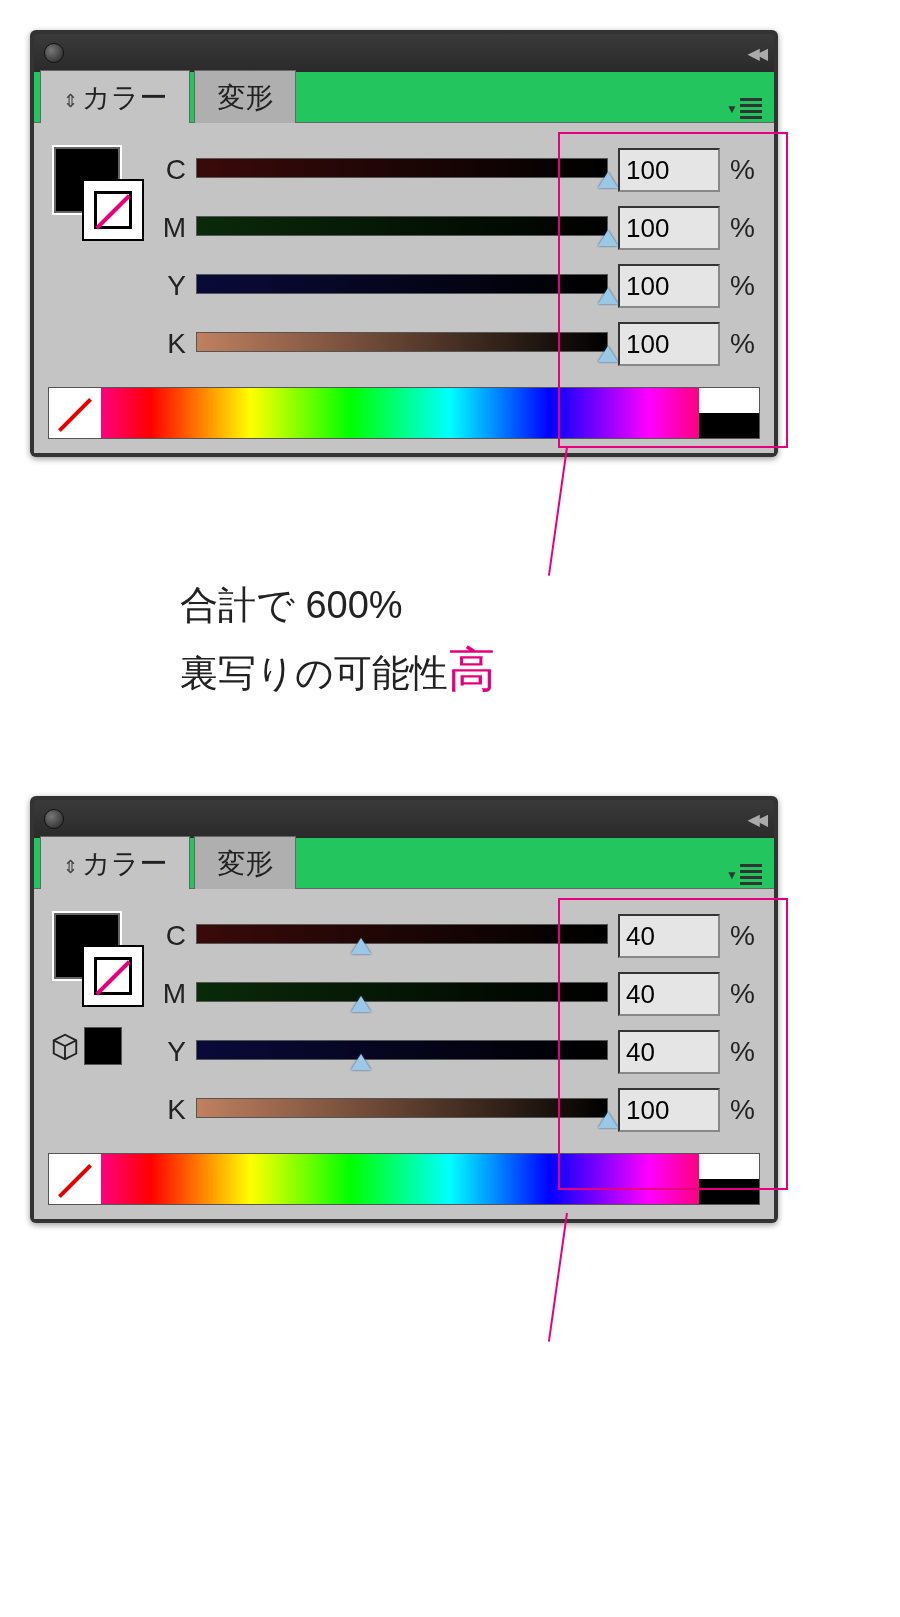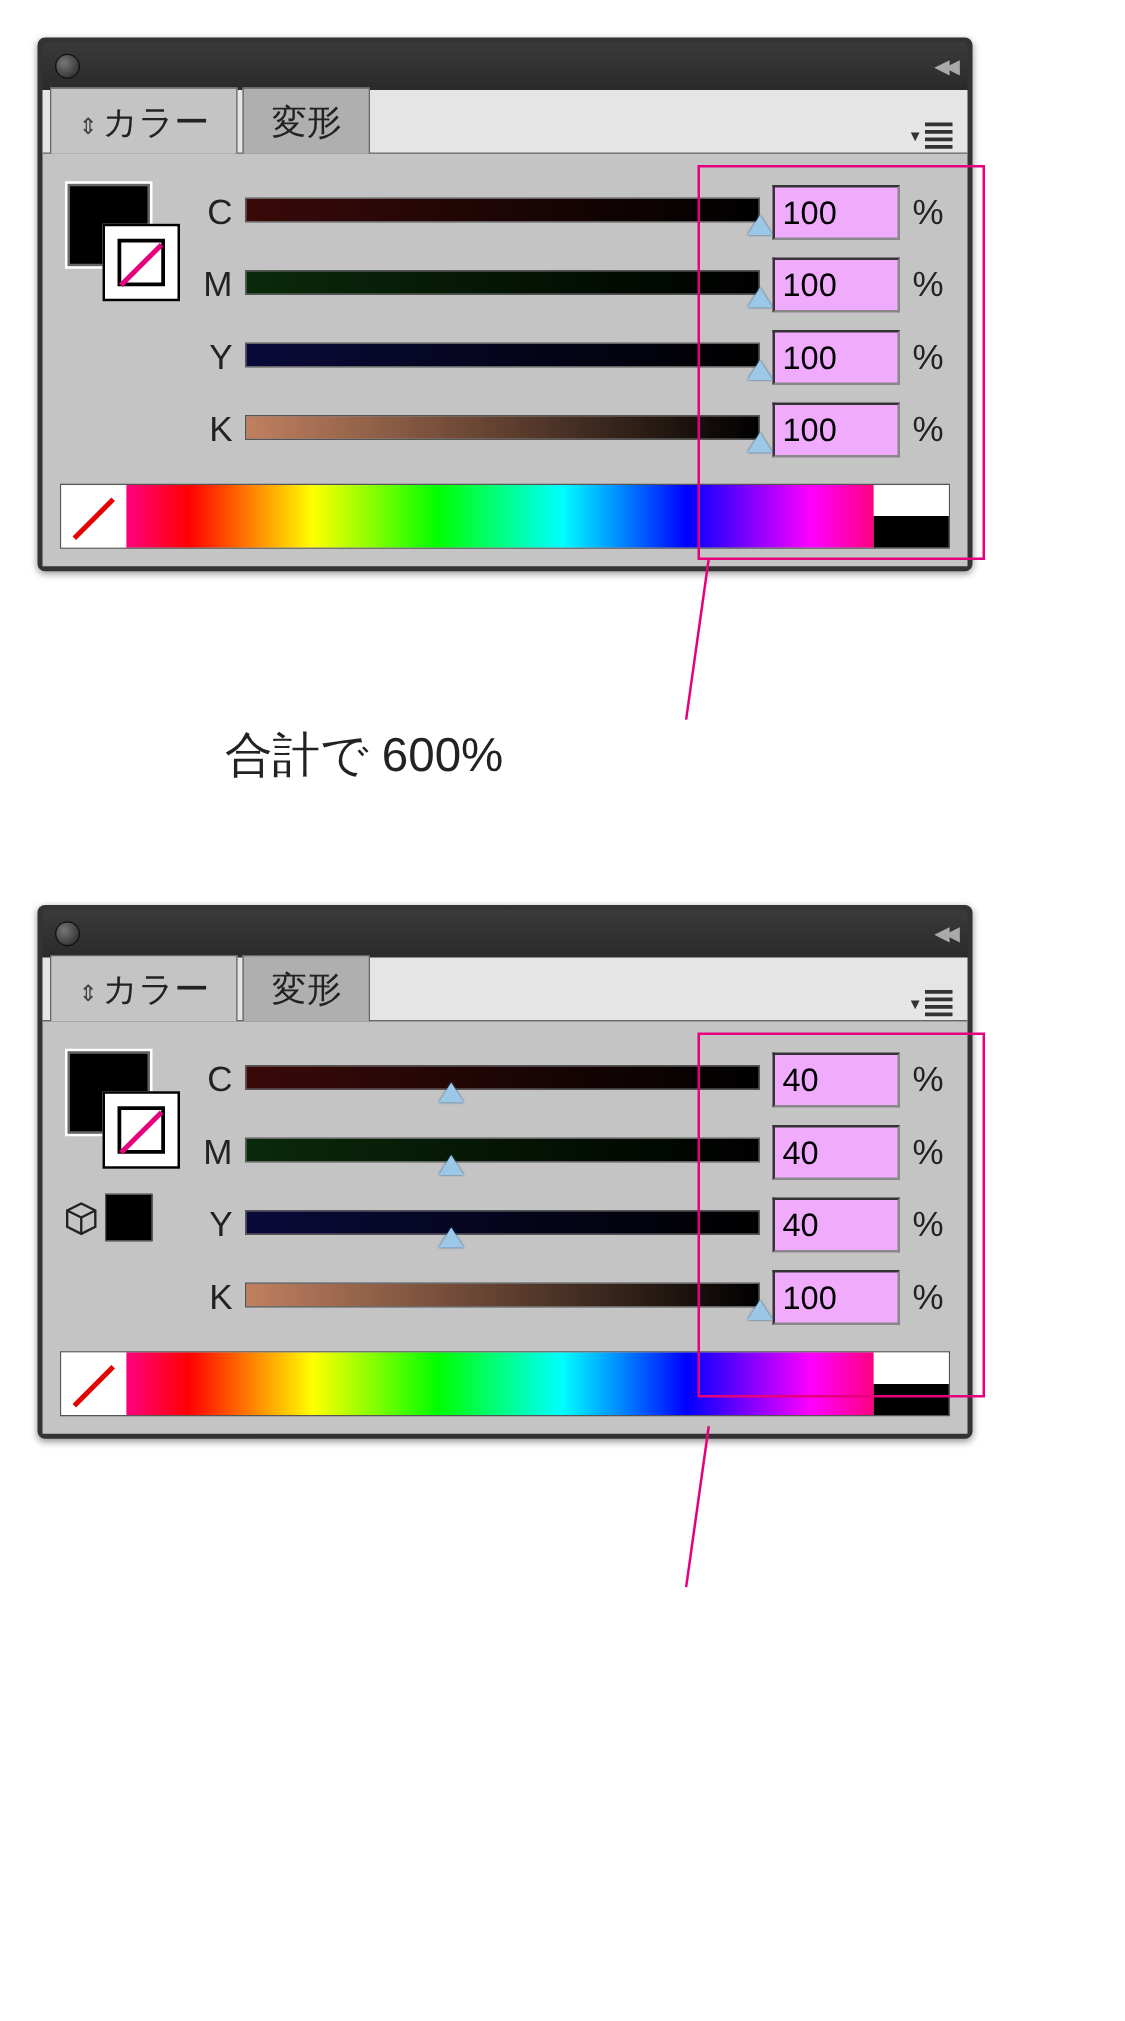--- a/index.html
+++ b/index.html
@@ -29,21 +29,21 @@
   }
   .titlebar .dot {
     width:18px;height:18px;border-radius:50%;
     background: radial-gradient(circle at 35% 35%,#777,#222);
     border:1px solid #111;
   }
   .titlebar .collapse-icon { color:#aaa; font-size:16px; letter-spacing:-4px; }
   .tabs {
     display:flex;
     align-items:flex-end;
-    background:#e5e5e5;
+    background:#22c55e;
     height:50px;
     padding-left:6px;
     border-bottom:1px solid #666;
     position:relative;
   }
   .tab {
     padding:8px 22px 6px;
     font-size:28px;
     color:#222;
     background:#afafaf;
@@ -98,21 +98,21 @@
   }
   .slider-handle {
     position:absolute; top:14px; width:0;height:0;
     border-left:10px solid transparent;
     border-right:10px solid transparent;
     border-bottom:16px solid #9cc8e8;
     filter: drop-shadow(0 0 1px #2a5a8a);
     transform:translateX(-10px);
   }
   .value-box {
-    width:86px; height:36px; background:#f0abfc; border:2px inset #888;
+    width:86px; height:36px; background:#e5e5e5; border:2px inset #888;
     font-size:26px; padding:2px 6px; font-family:inherit;
   }
   .pct { width:30px; font-size:28px; color:#222; }
   .spectrum {
     height:50px; margin-top:14px;
     display:flex; border:1px solid #555;
   }
   .spectrum .none {
     width:52px; background:#fff; position:relative; flex:0 0 52px;
   }
@@ -228,20 +228,23 @@
   </div>
   <div class="highlight-box" style="left:528px; top:102px; width:226px; height:312px;"></div>
 </div>
 
 <div class="leader-wrap">
   <div class="line"></div>
 </div>
 
 <div class="caption">
   <div>合計で 600%</div>
+  <div>
+    <span>裏写りの可能性</span><span class="accent">高</span>
+  </div>
 </div>
 
 <div style="height:90px;"></div>
 
 <div class="panel">
   <div class="titlebar">
     <span class="dot"></span>
     <span class="collapse-icon">◀◀</span>
   </div>
   <div class="tabs">

